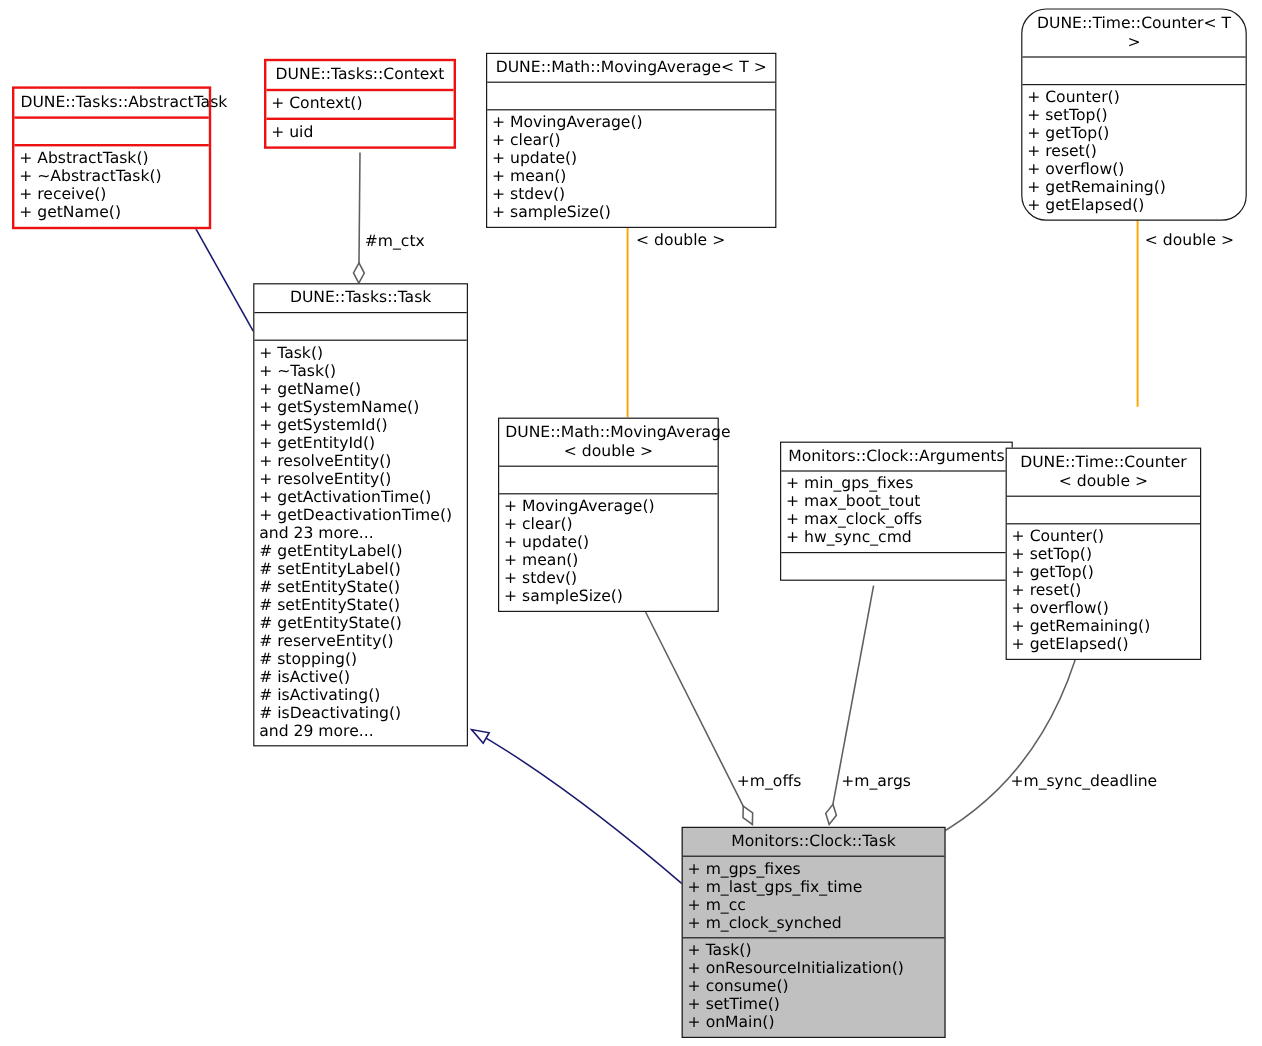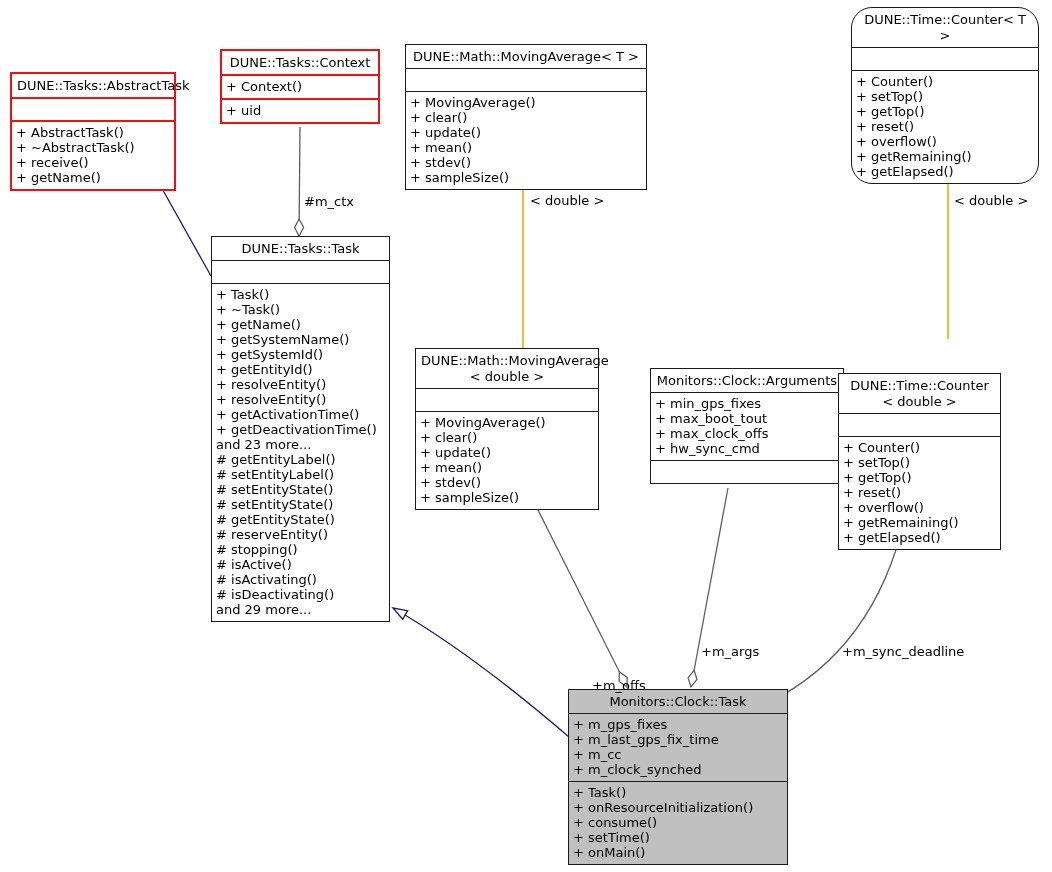--- a/index.html
+++ b/index.html
@@ -194,17 +194,17 @@
         <div class="member">+ onResourceInitialization()</div>
         <div class="member">+ consume()</div>
         <div class="member">+ setTime()</div>
         <div class="member">+ onMain()</div>
       </div>
   </div>
 
   <div class="edge-label" style="left:304px;top:194px;">#m_ctx</div>
   <div class="edge-label" style="left:530px;top:193px;">&lt; double &gt;</div>
   <div class="edge-label" style="left:954px;top:193px;">&lt; double &gt;</div>
-  <div class="edge-label" style="left:592px;top:644px;margin-top:34px;">+m_offs</div>
+  <div class="edge-label" style="left:614px;top:644px;">+m_offs</div>
   <div class="edge-label" style="left:701px;top:644px;">+m_args</div>
   <div class="edge-label" style="left:842px;top:644px;">+m_sync_deadline</div>
 
 </div>
 
 </body></html>

